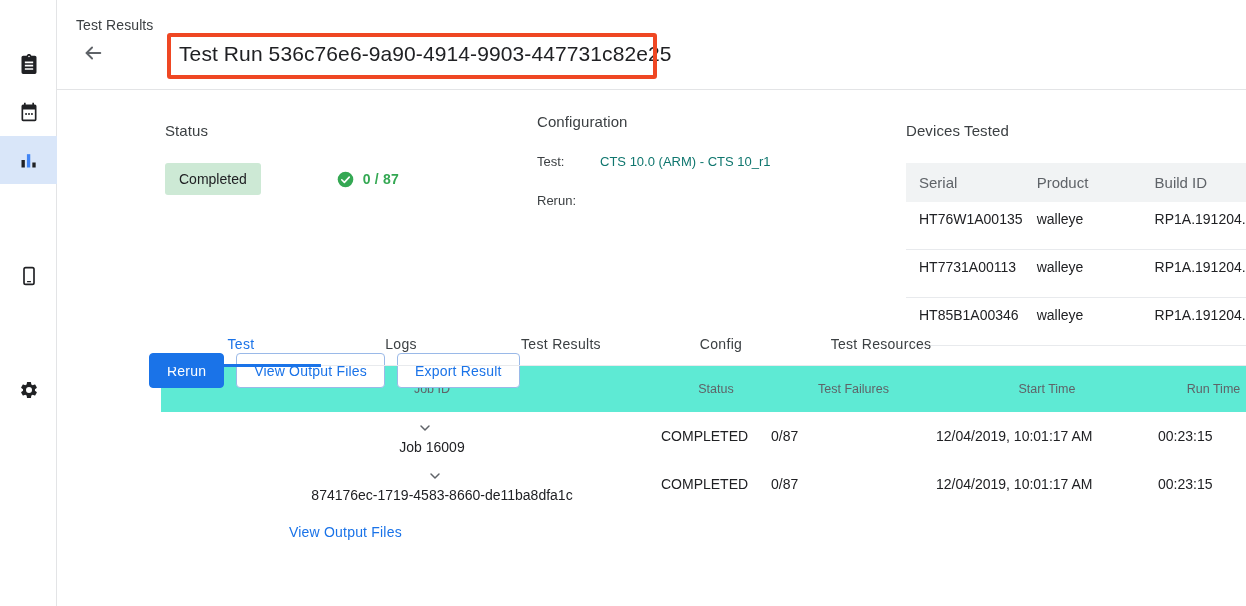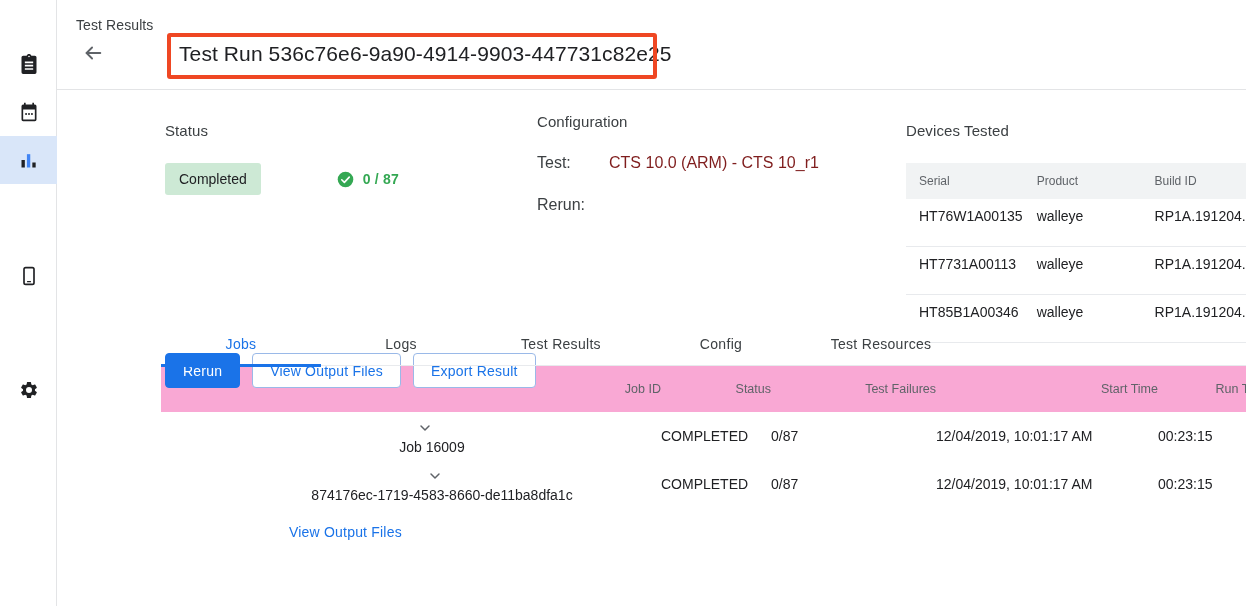--- a/index.html
+++ b/index.html
@@ -117,21 +117,21 @@
     color: #34a853;
     font-size: 14px;
     font-weight: bold;
     letter-spacing: .2px;
   }
   .check-icon { margin-right: 9px; display: flex; }
 
   
   .btn-row {
     position: absolute;
-    left: 108px; top: 263px;
+    left: 92px; top: 263px;
     display: flex;
     gap: 12px;
   }
   .btn {
     font-family: "Liberation Sans", sans-serif;
     font-size: 14px;
     letter-spacing: .2px;
     height: 35px;
     padding: 0 17px;
     border-radius: 4px;
@@ -143,39 +143,39 @@
   }
   .btn-primary { background: #1a73e8; color: #fff; border: 1px solid #1a73e8; }
   .btn-outline { background: #fff; color: #1a73e8; border: 1px solid #9ab9e8; }
 
   
   .config-grid {
     display: grid;
     grid-template-columns: auto auto;
     column-gap: 29px;
     row-gap: 4px;
-    font-size: 16px;
+    font-size: 13px;
     color: #3c4043;
     gap: 24px;
   }
   .config-key { color: #3c4043; white-space: nowrap; }
-  .config-val { color: #7f1d1d; white-space: nowrap; }
+  .config-val { color: #0f766e; white-space: nowrap; }
 
   
   table.dev {
     width: 363px;
     border-collapse: collapse;
     font-size: 13px;
   }
   table.dev th {
     background: #f1f3f4;
     text-align: left;
     font-weight: 400;
     color: #5f6368;
-    font-size: 12px;
+    font-size: 15px;
     padding: 11px 0 11px 13px;
     border: none;
   }
   table.dev td {
     padding: 9px 0 22px 13px;
     font-size: 14px;
     color: #202124;
     border-bottom: 1px solid #e8eaed;
     white-space: nowrap;
   }
@@ -210,22 +210,22 @@
     position: absolute;
     left: 0; right: 0; bottom: -1px;
     height: 3px;
     background: #1a73e8;
   }
 
   
   .jobs-wrap { margin: 0 0 0 104px; width: 1108px; }
   table.jobs { width: 1108px; border-collapse: collapse; }
   table.jobs th {
-    background: #f9a8d4;
-    text-align: right;
+    background: #5eead4;
+    text-align: center;
     font-weight: 400;
     font-size: 12.5px;
     color: #5f6368;
     height: 46px;
     padding: 0;
     vertical-align: middle;
   }
   table.jobs td {
     font-size: 14px;
     color: #202124;
@@ -404,21 +404,21 @@
       </div>
 
       <div class="btn-row">
         <div class="btn btn-primary">Rerun</div>
         <div class="btn btn-outline">View Output Files</div>
         <div class="btn btn-outline">Export Result</div>
       </div>
     </div>
 
     <div class="tabs">
-      <div class="tab active">Jobs</div>
+      <div class="tab active">Test</div>
       <div class="tab">Logs</div>
       <div class="tab">Test Results</div>
       <div class="tab">Config</div>
       <div class="tab">Test Resources</div>
     </div>
 
     <div class="jobs-wrap">
       <table class="jobs">
         <thead>
           <tr>

